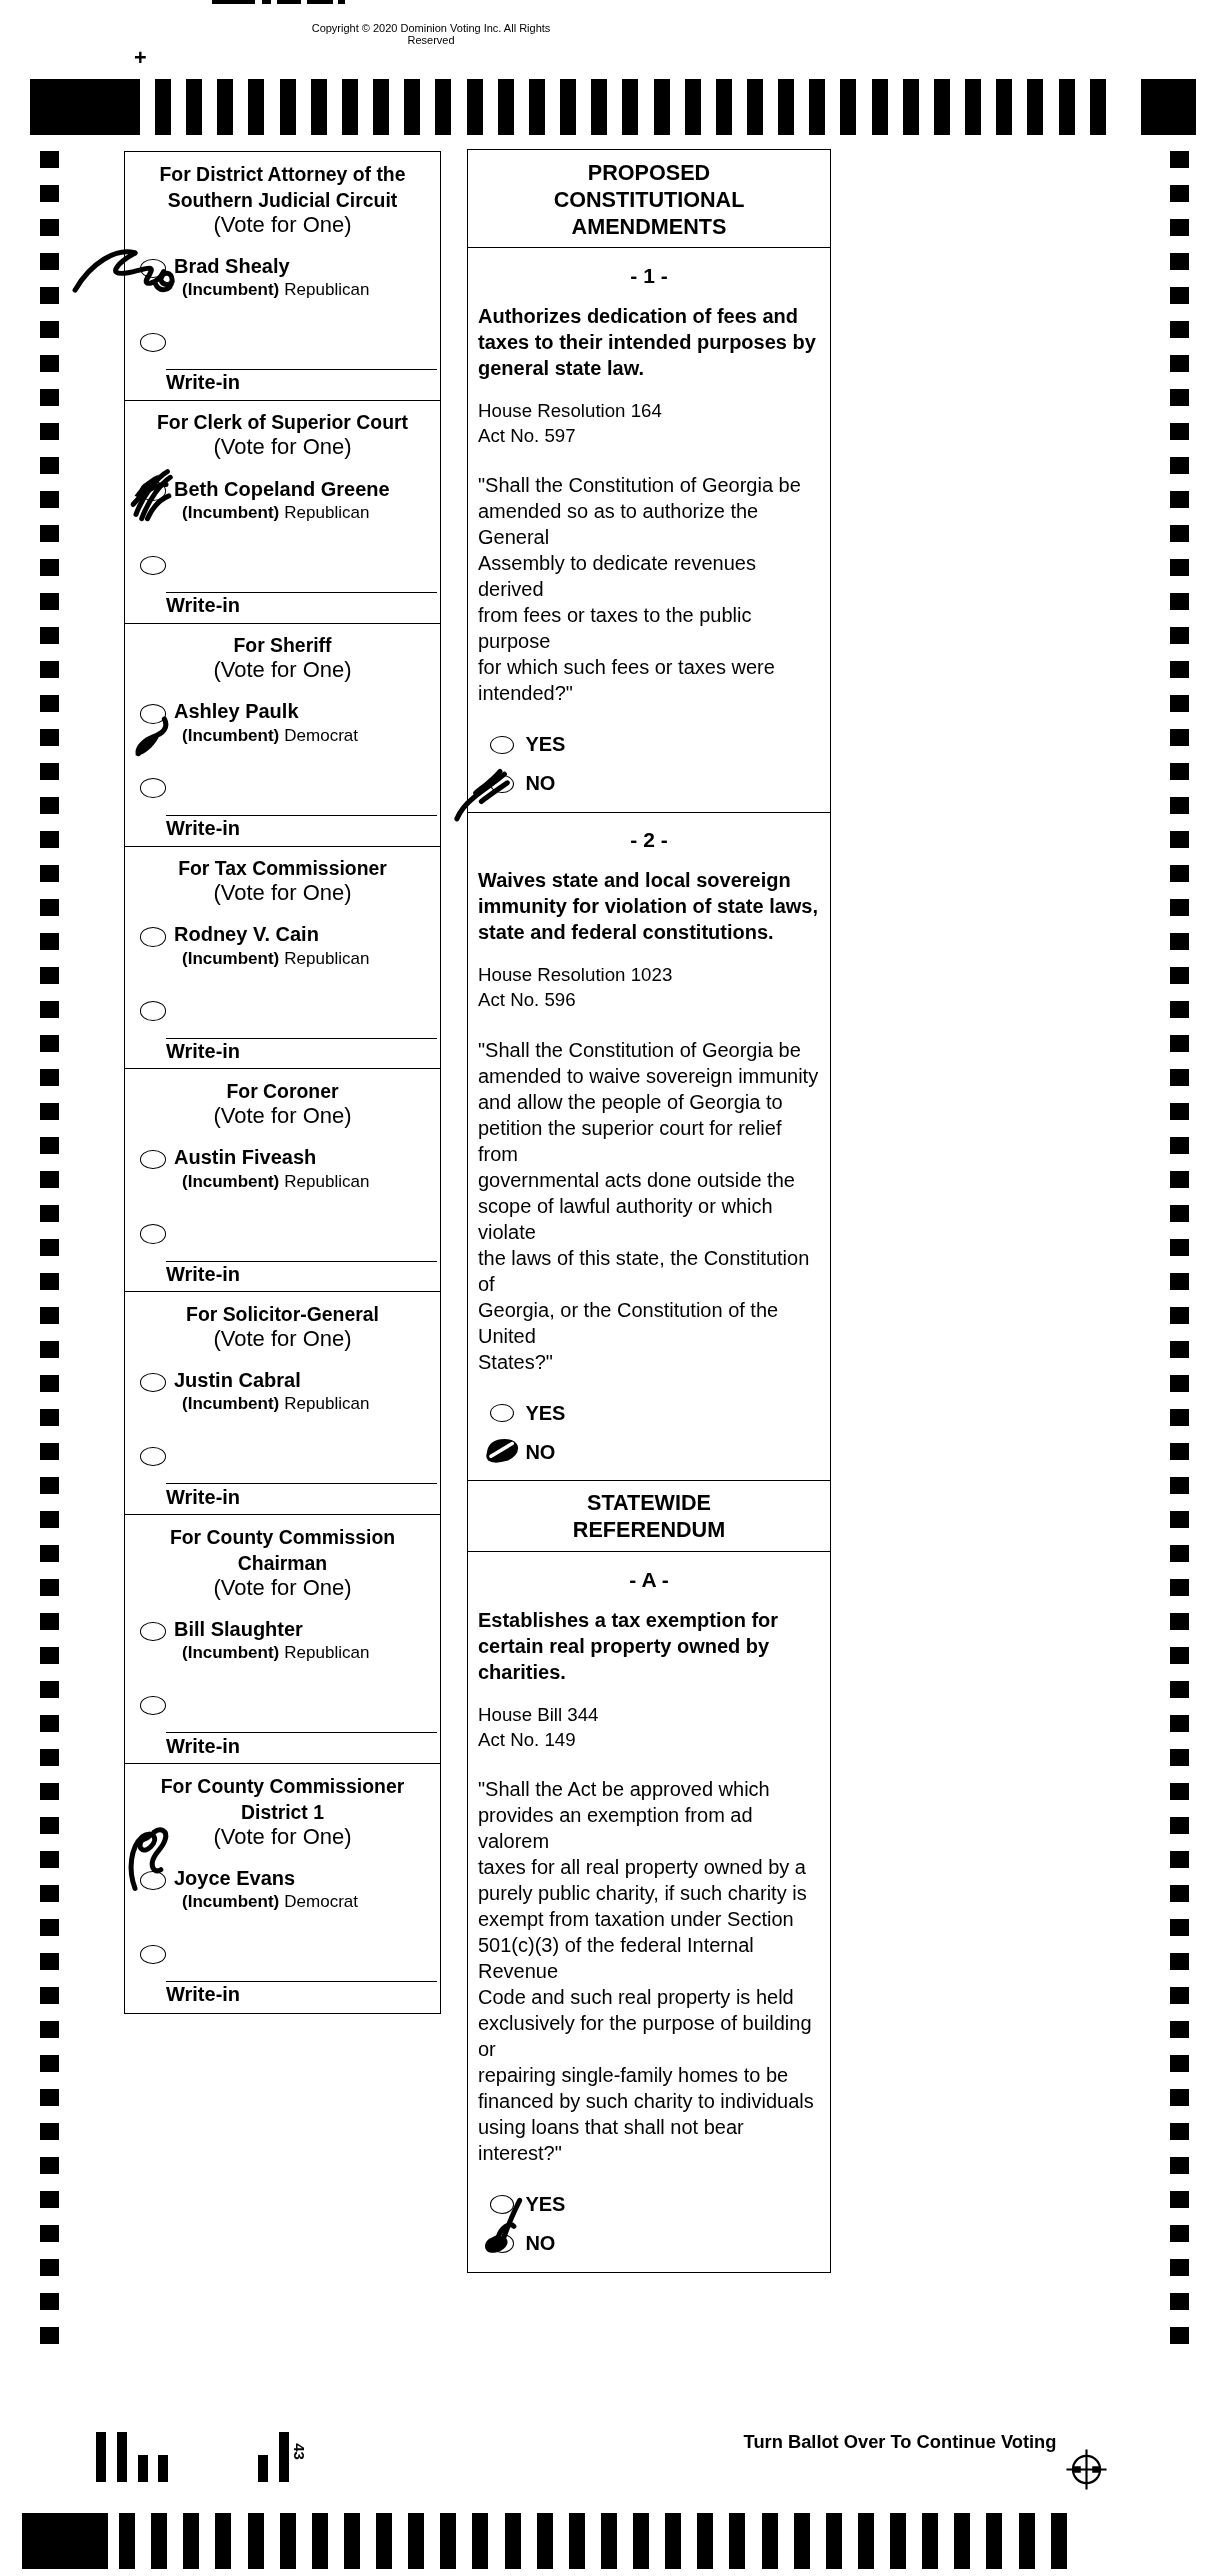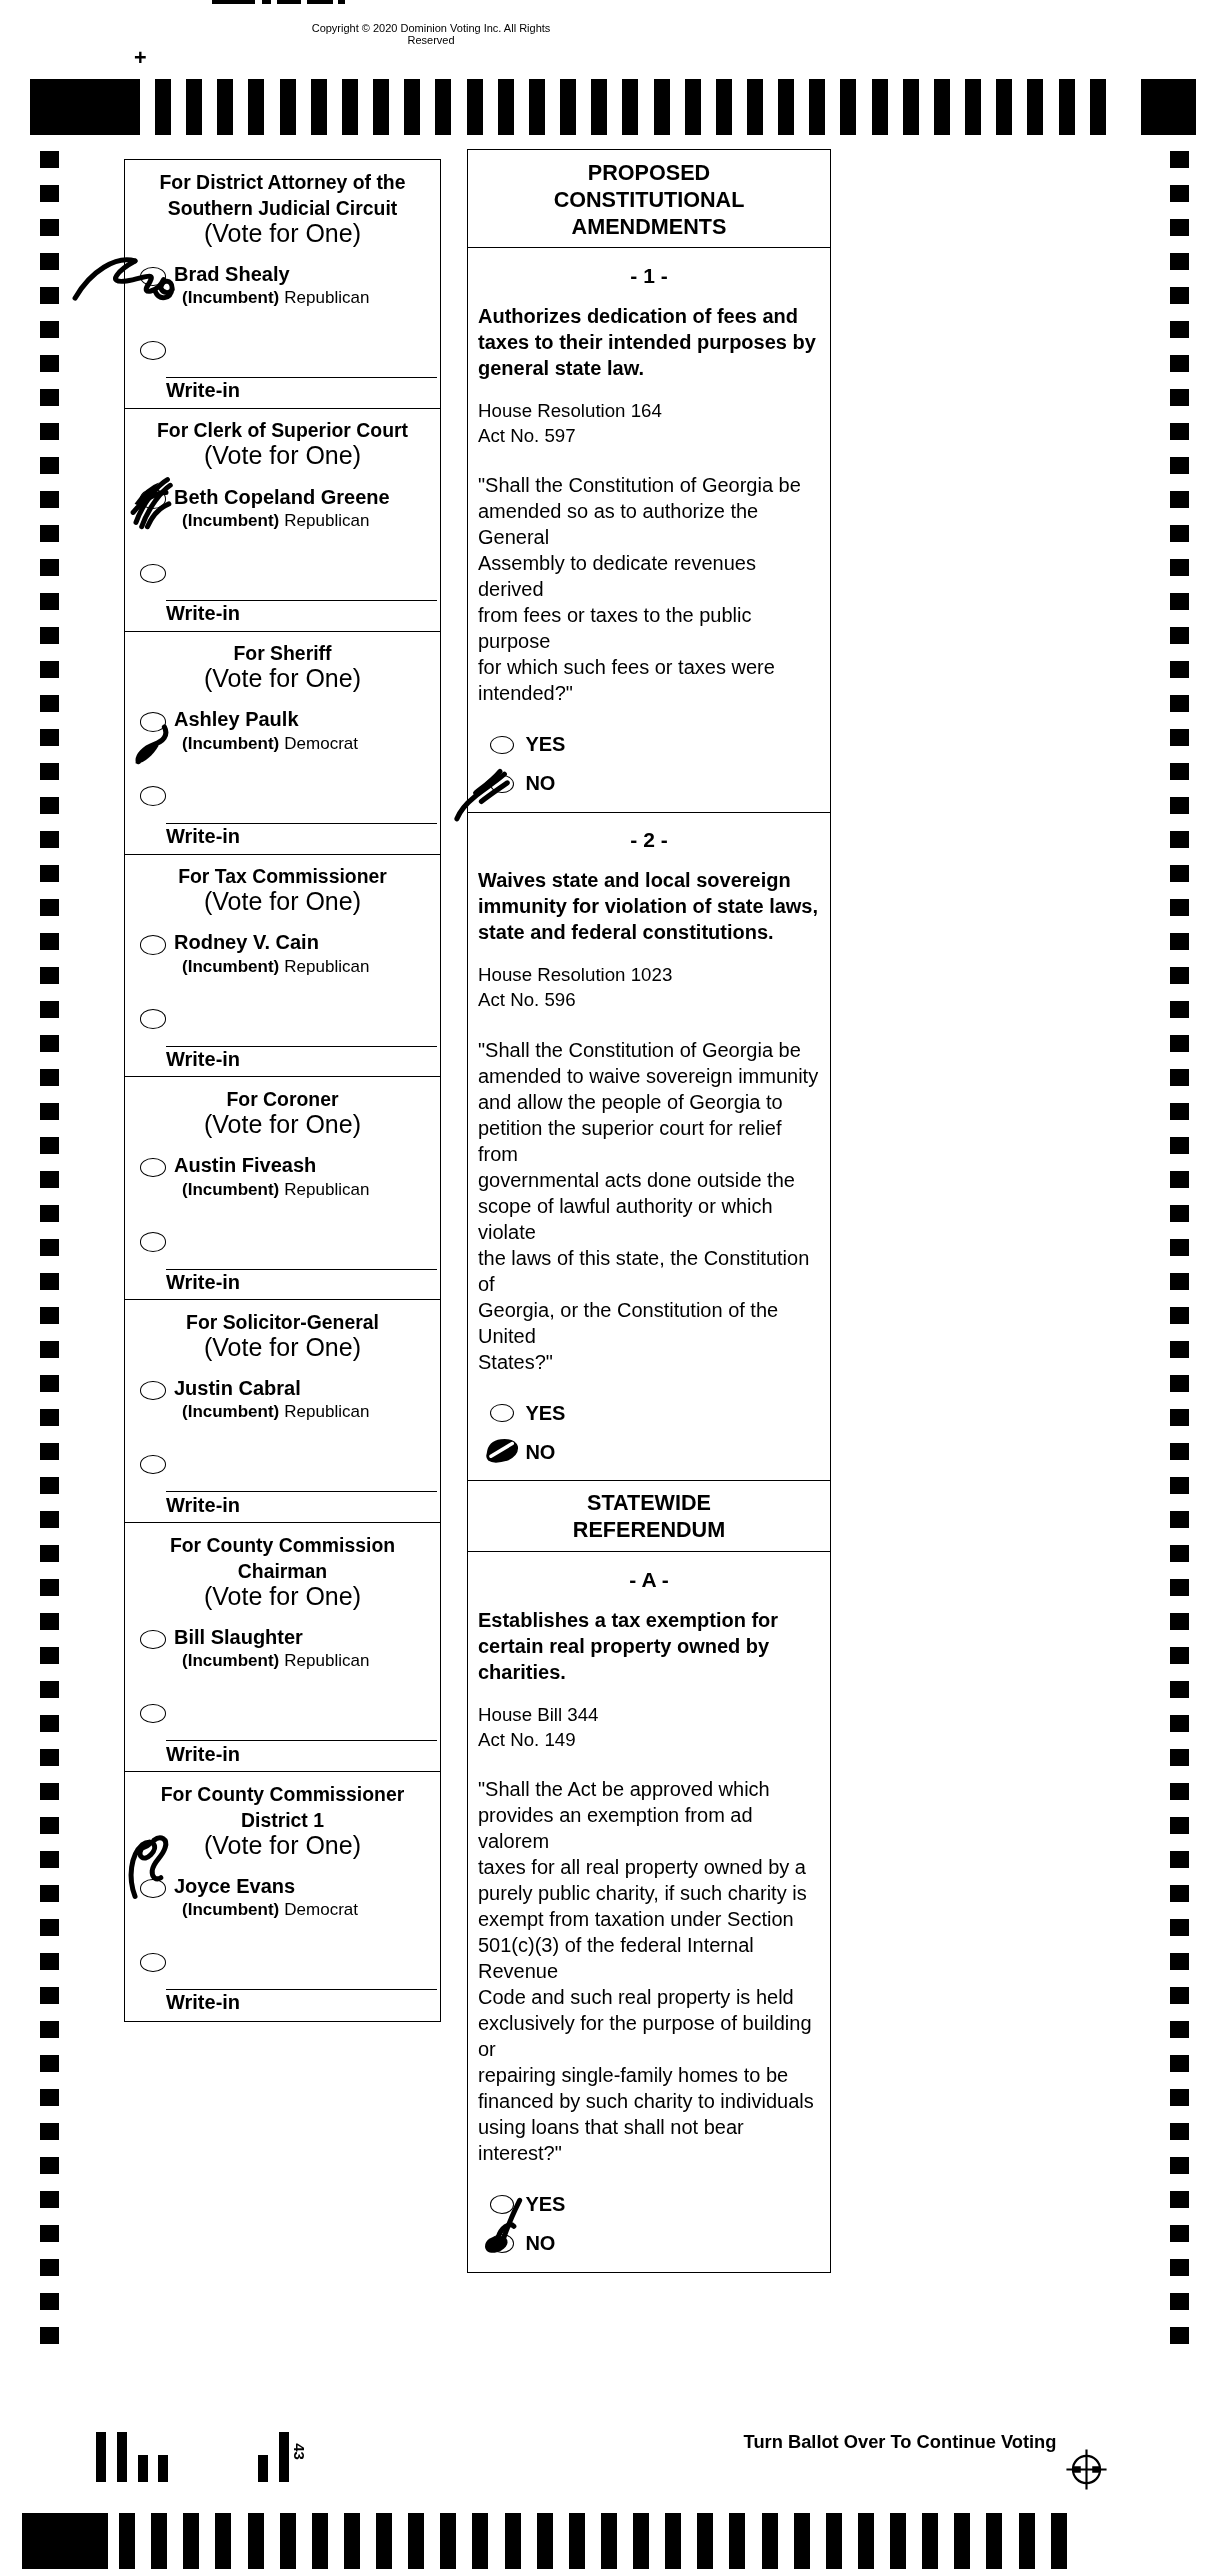--- a/index.html
+++ b/index.html
@@ -14,31 +14,31 @@
   #bottom-bars{left:119px;top:2513px;width:948px;}
   .tbar{width:16px;height:56px;background:#000;}
   #left-marks,#right-marks{position:absolute;top:151px;display:flex;flex-direction:column;gap:17px;}
   #left-marks{left:40px;}
   #right-marks{left:1170px;}
   .tsq{width:18.7px;height:17px;background:#000;}
   
   #copyright{position:absolute;left:309px;top:21.6px;width:244px;text-align:center;font-size:11px;}
   #plus-mark{position:absolute;left:134px;top:45px;font-size:21.6px;font-weight:bold;}
   
-  #contest-column{position:absolute;left:124px;top:159px;width:317px;}
+  #contest-column{position:absolute;left:124px;top:151px;width:317px;}
   #measure-column{position:absolute;left:467px;top:149px;width:364px;}
   #contest-column > section, #measure-column > section{
     border:1.8px solid #000;background:#fff;box-sizing:border-box;
   }
   #contest-column > section + section, #measure-column > section + section{margin-top:-1.8px;}
   
   .contest{padding-bottom:7.2px;}
   .c-title{margin:8.6px auto 0;max-width:309px;text-align:center;font-size:19.4px;font-weight:bold;
            line-height:26px;white-space:pre-line;}
-  .c-instr{text-align:center;font-size:25px;line-height:24.4px;}
+  .c-instr{text-align:center;font-size:22px;line-height:24.4px;}
   .row{position:relative;display:flex;}
   .cand{margin-top:18.7px;padding-left:15px;gap:8px;}
   .oval{flex:none;width:26px;height:19.4px;border:1.8px solid #000;border-radius:50%;
         background:#fff;box-sizing:border-box;}
   .cand .oval{margin-top:2.9px;}
   .ctext{min-height:45px;}
   .cname{font-size:20px;font-weight:bold;line-height:21.6px;}
   .cdetail{font-size:17px;line-height:19.4px;margin-top:2.9px;padding-left:8px;}
   .inc{font-weight:bold;}
   .party{margin-left:5px;}

